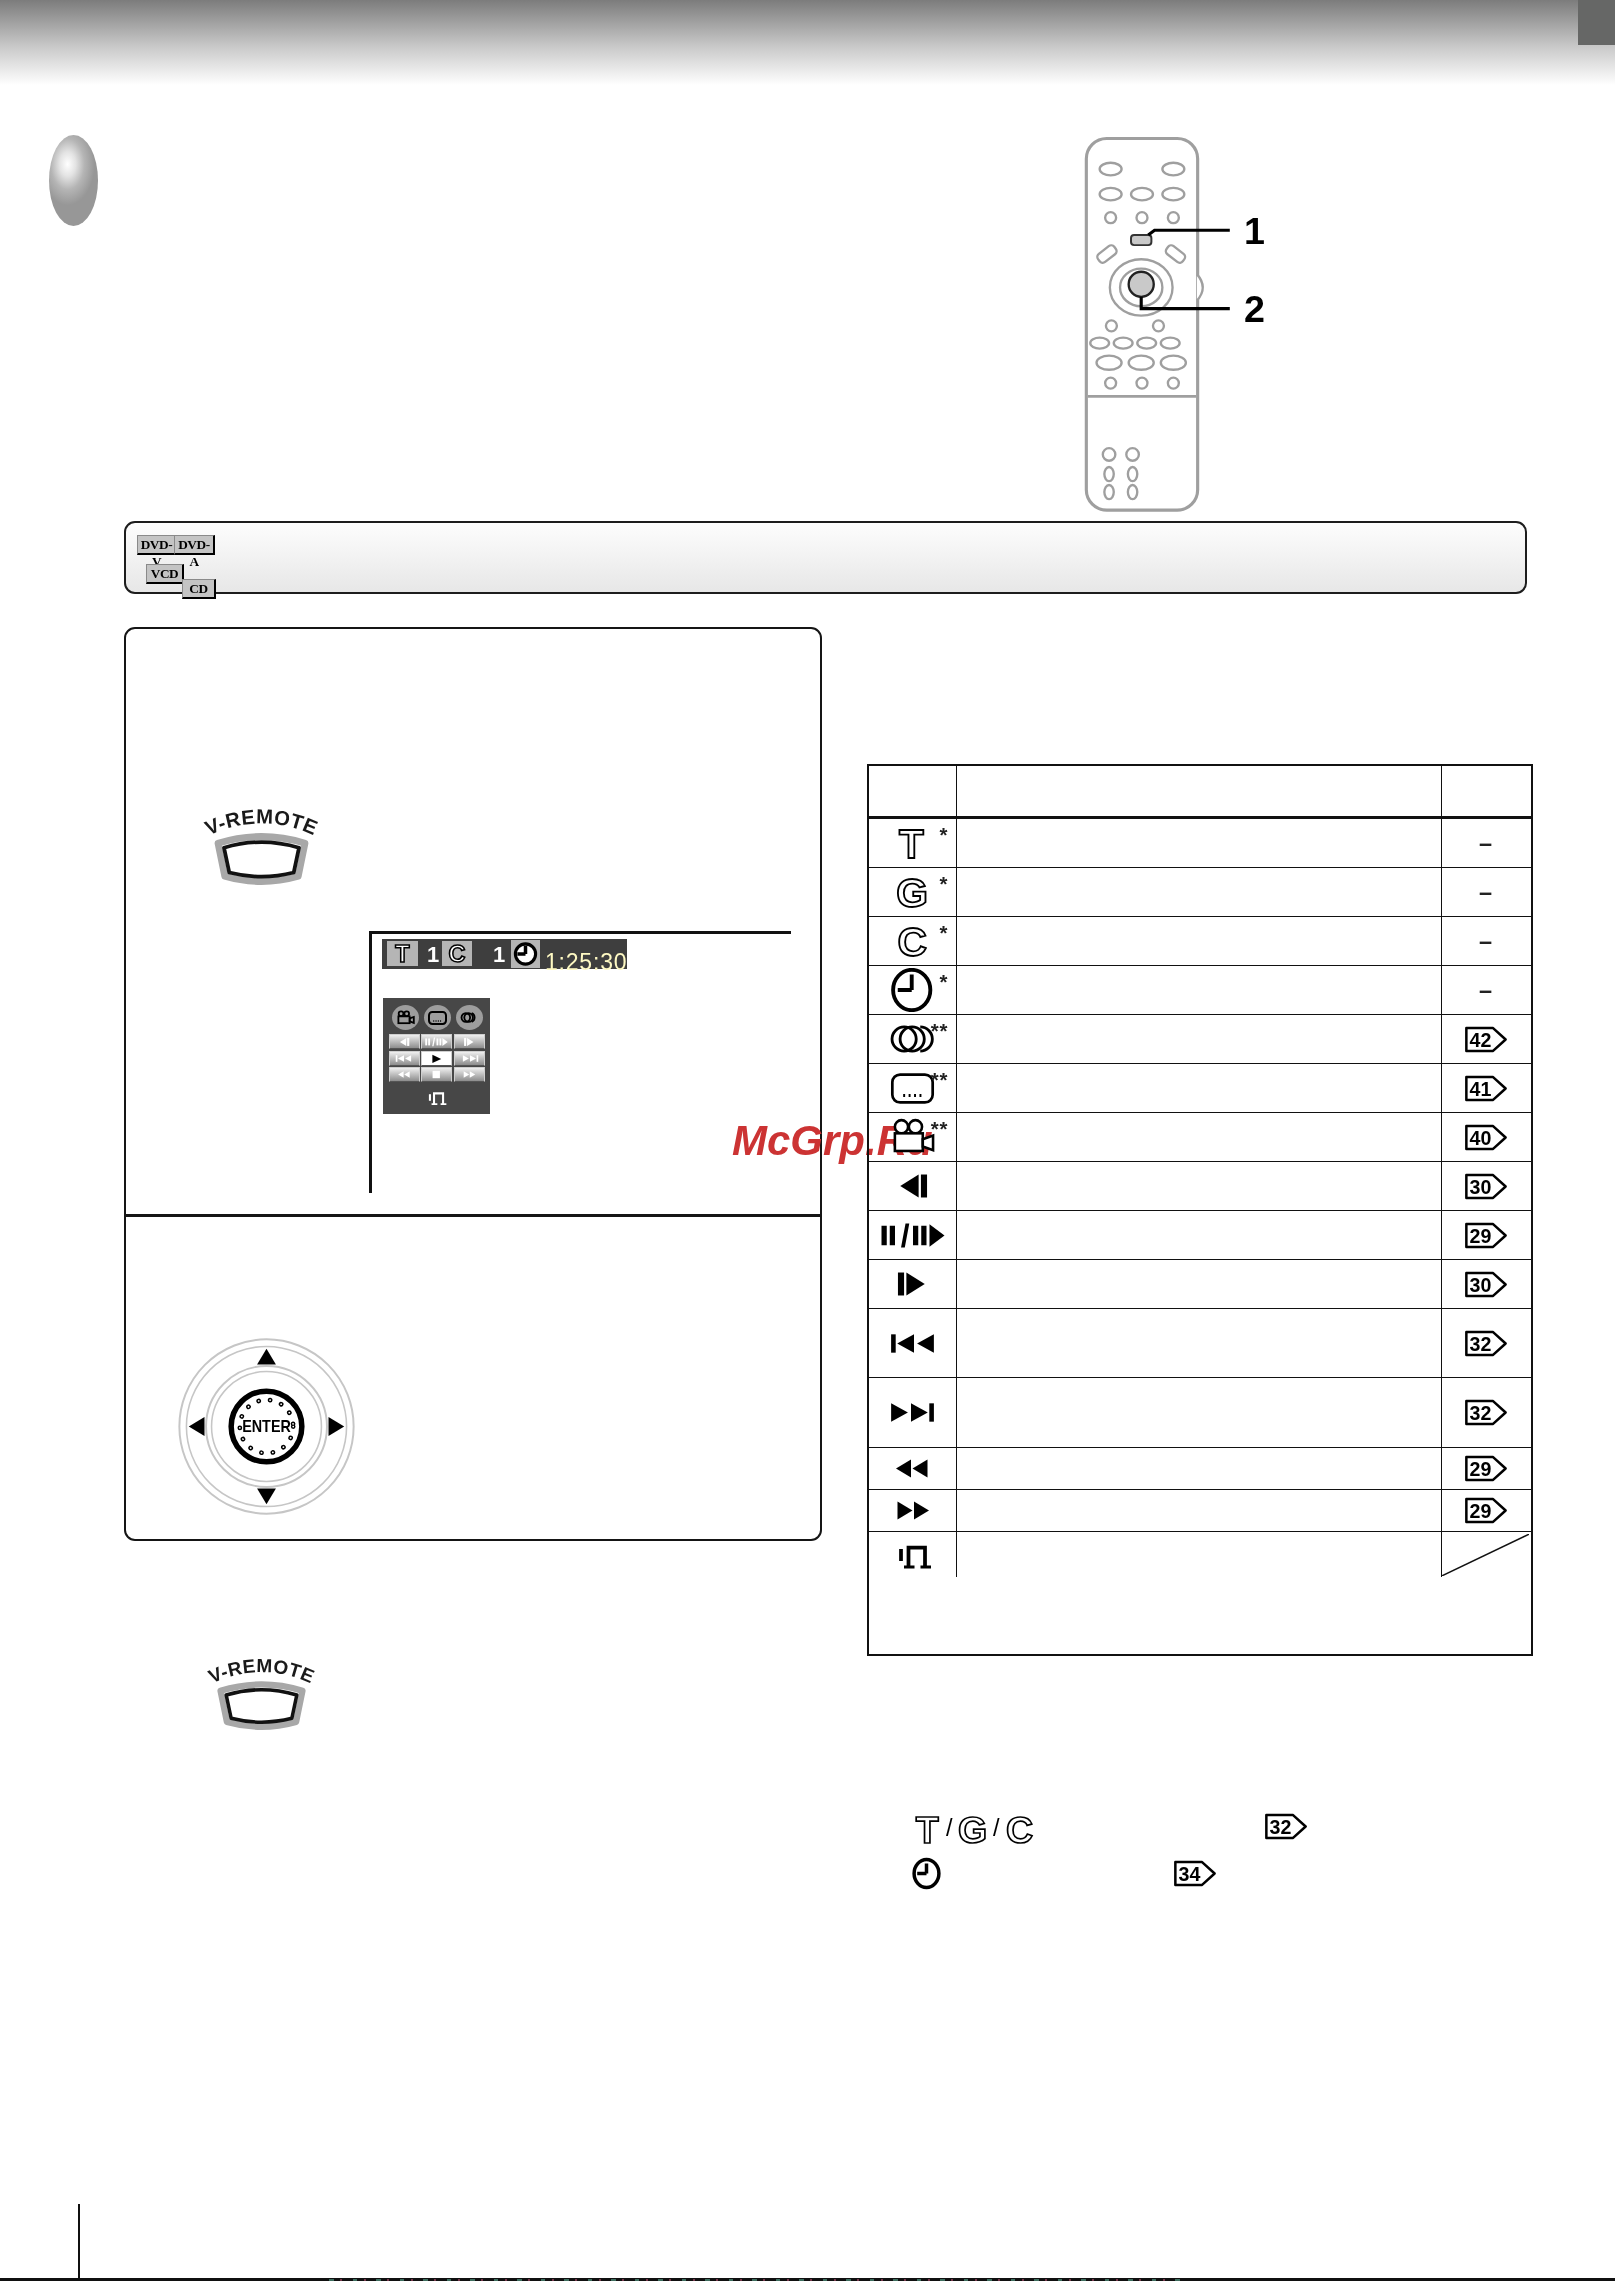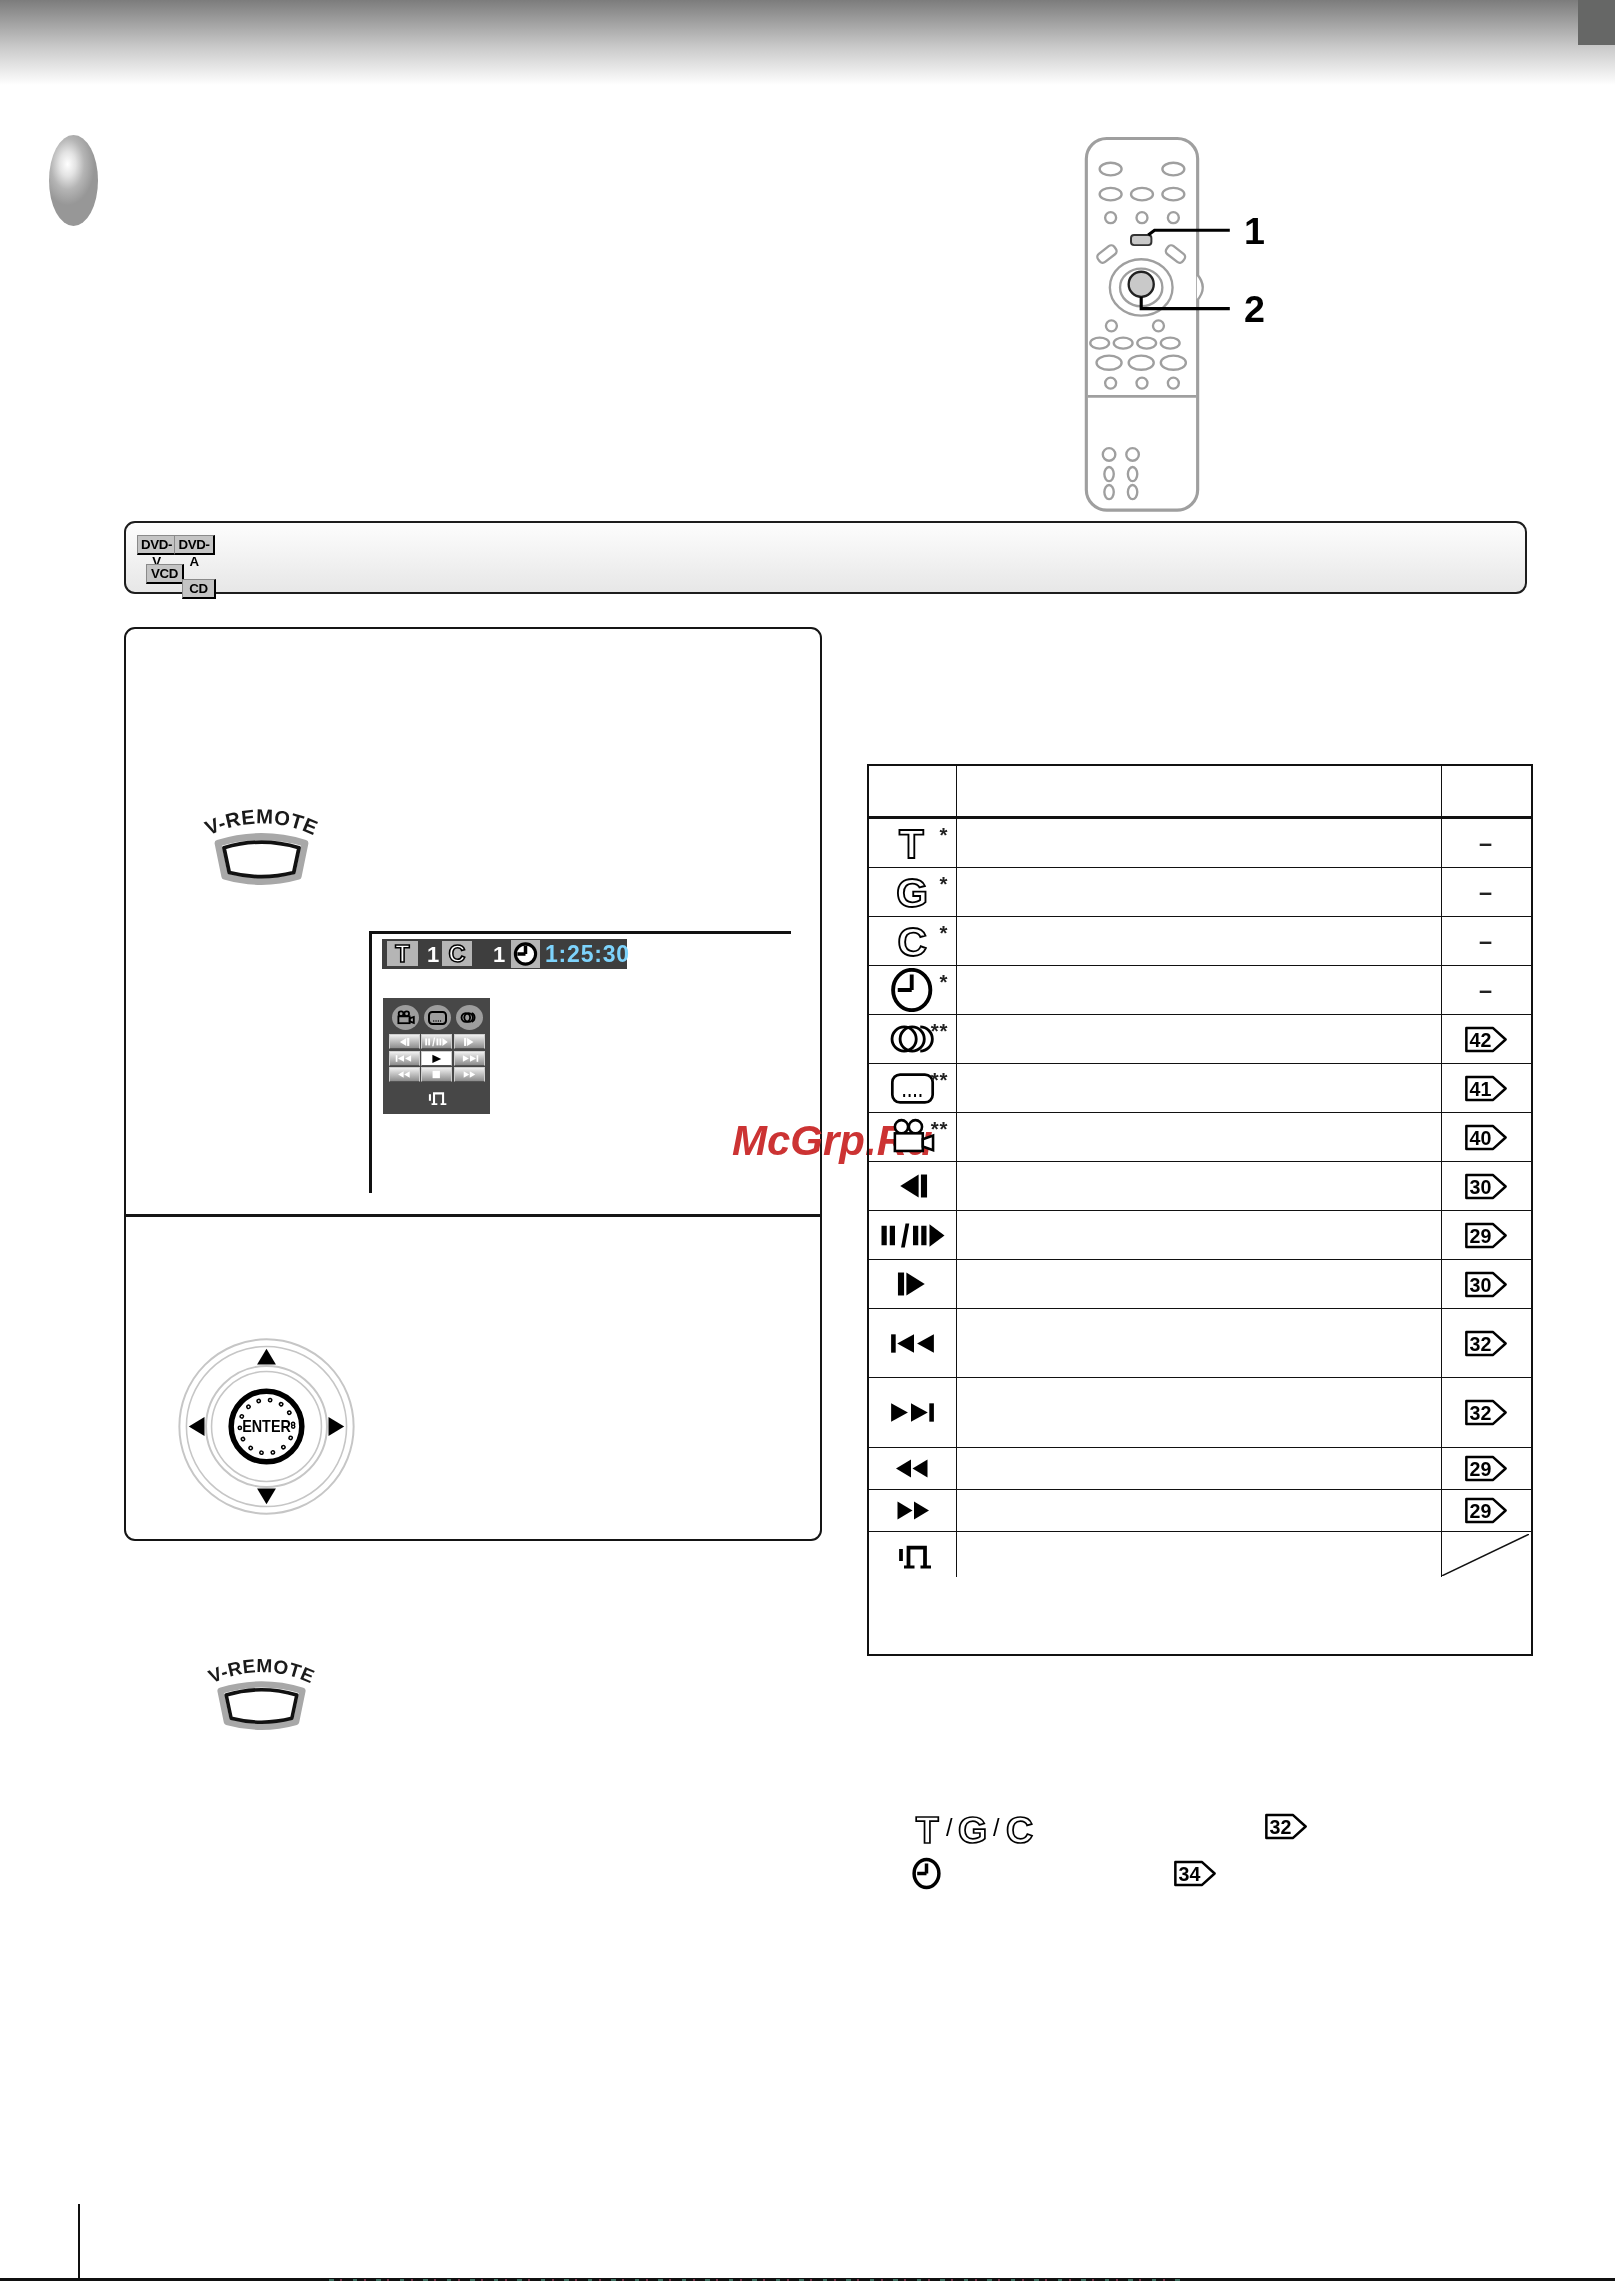--- a/index.html
+++ b/index.html
@@ -9,31 +9,31 @@
   
   .hdr{left:0;top:0;width:1616px;height:85px;background:linear-gradient(#7c7c7c,#c9c9c9 55%,#ffffff);}
   .hdr-square{left:1578px;top:0;width:38px;height:45px;background:#666766;}
   .sphere{left:49px;top:135px;width:49px;height:91px;border-radius:50%;
           background:radial-gradient(ellipse 55% 45% at 38% 32%,#ffffff 0%,#e3e3e3 30%,#b5b5b5 62%,#979797 100%);}
   
   .disc-panel{left:124px;top:521px;width:1403px;height:73px;border:2.4px solid #1d1d1d;border-radius:11px;
               background:linear-gradient(#fdfdfd,#e7e7e7);box-sizing:border-box;}
   .disc-badge{position:absolute;background:#c4c4c4;border:0.8px solid #8a8a8a;border-bottom:2.4px solid #000;
               border-right:2.4px solid #000;color:#000;font-weight:bold;font-size:13.3px;text-align:center;
-              line-height:17px;letter-spacing:-0.4px;}
+              line-height:17px;letter-spacing:-0.4px;font-family:Liberation Serif, serif;}
   
   .big-box{left:124px;top:627px;width:698px;height:914px;border:2.4px solid #151515;border-radius:11px;box-sizing:border-box;}
   .box-divider{left:125px;top:1214px;width:695px;height:3.1px;background:#151515;}
   .l-rule-h{left:369px;top:931px;width:422px;height:3.1px;background:#111;}
   .l-rule-v{left:369px;top:931px;width:3.1px;height:262px;background:#111;}
   
   .osd-bar{left:382px;top:939px;width:245px;height:30px;background:#3e3e3e;}
   .osd-box{position:absolute;background:#b5b5b5;}
   .osd-num{position:absolute;color:#fff;font-weight:bold;font-size:22px;line-height:27px;}
-  .osd-time{position:absolute;color:#7dd3fc;font-weight:bold;font-size:23px;letter-spacing:0.8px;line-height:28px;}
+  .osd-time{position:absolute;color:#fef9c3;font-weight:normal;font-size:23px;letter-spacing:0.8px;line-height:28px;margin-top:8px;}
   
   .cpanel{left:383px;top:998px;width:107px;height:116px;background:#474747;}
   .cp-oval{position:absolute;width:27px;height:25px;border-radius:50%;background:#9d9d9d;
            display:flex;align-items:center;justify-content:center;}
   .cp-btn{position:absolute;width:31px;height:15px;background:linear-gradient(#efefef,#8d8d8d);
           border:0.8px solid #cfcfcf;border-bottom-color:#555;box-sizing:border-box;
           display:flex;align-items:center;justify-content:center;}
   .cp-btn.play{background:#fff;}
   
   .watermark{left:732px;top:1117px;font-size:42px;font-style:italic;font-weight:bold;color:#cc3333;white-space:nowrap;}

